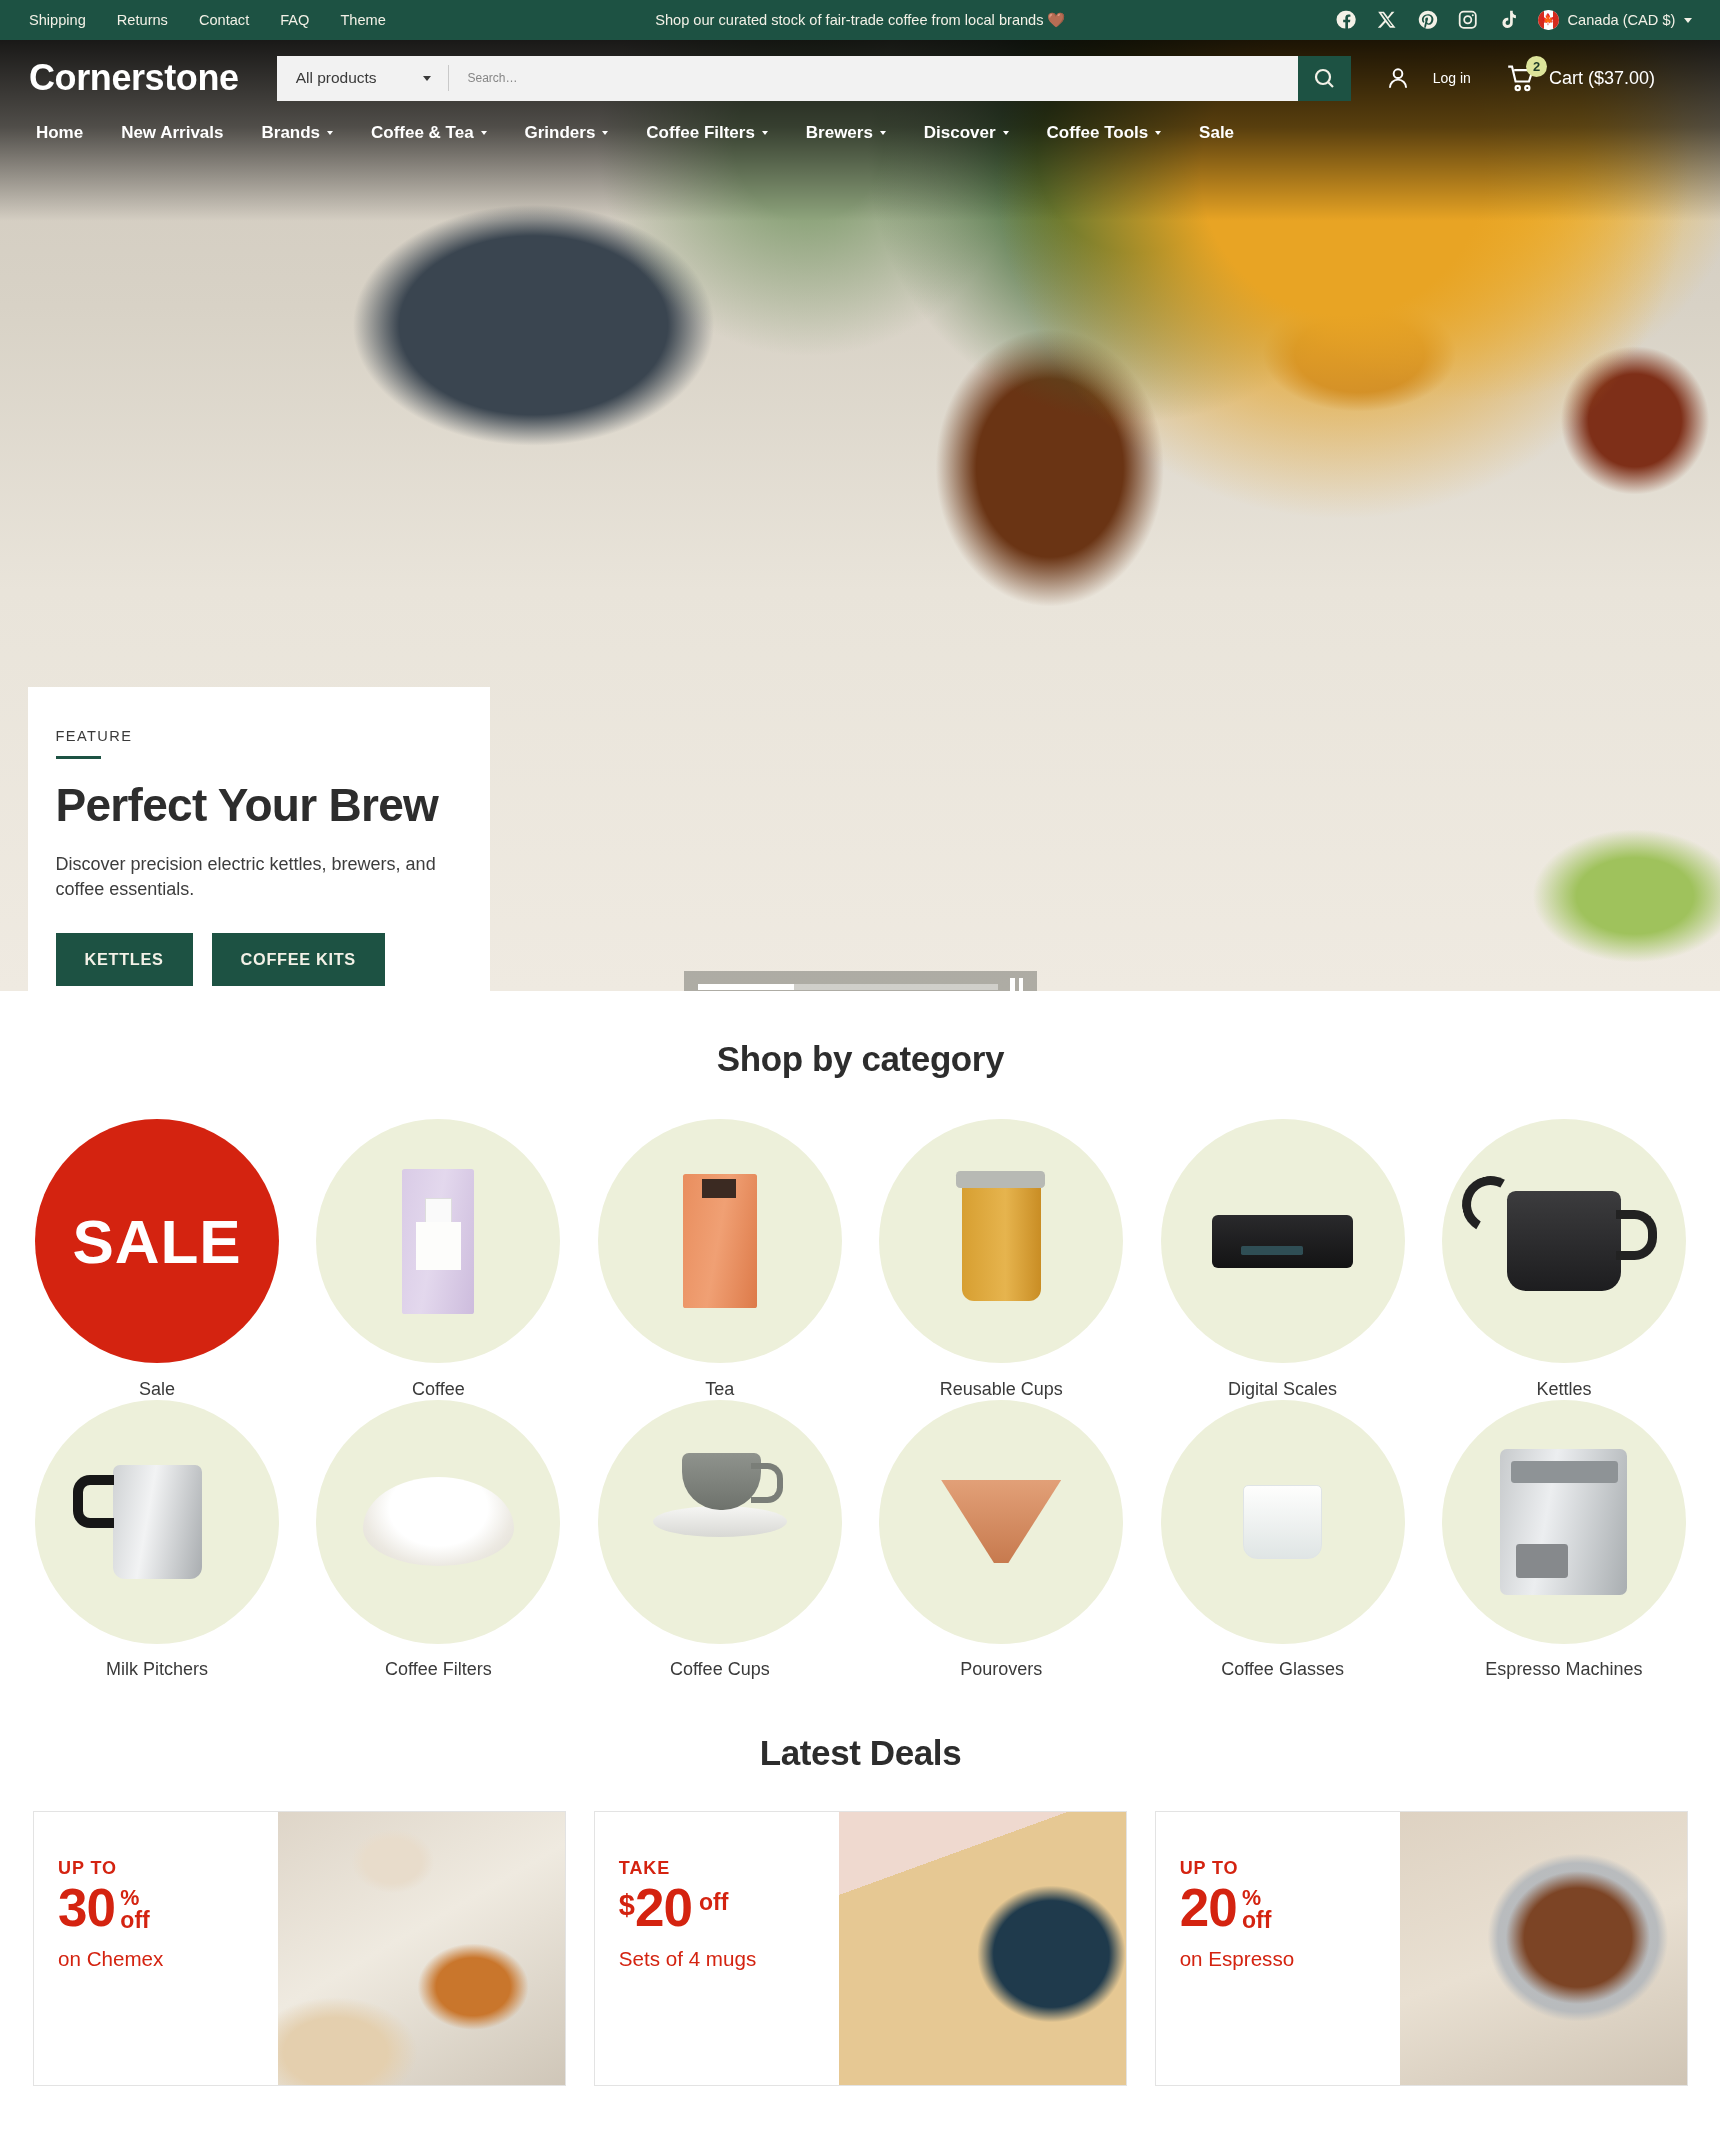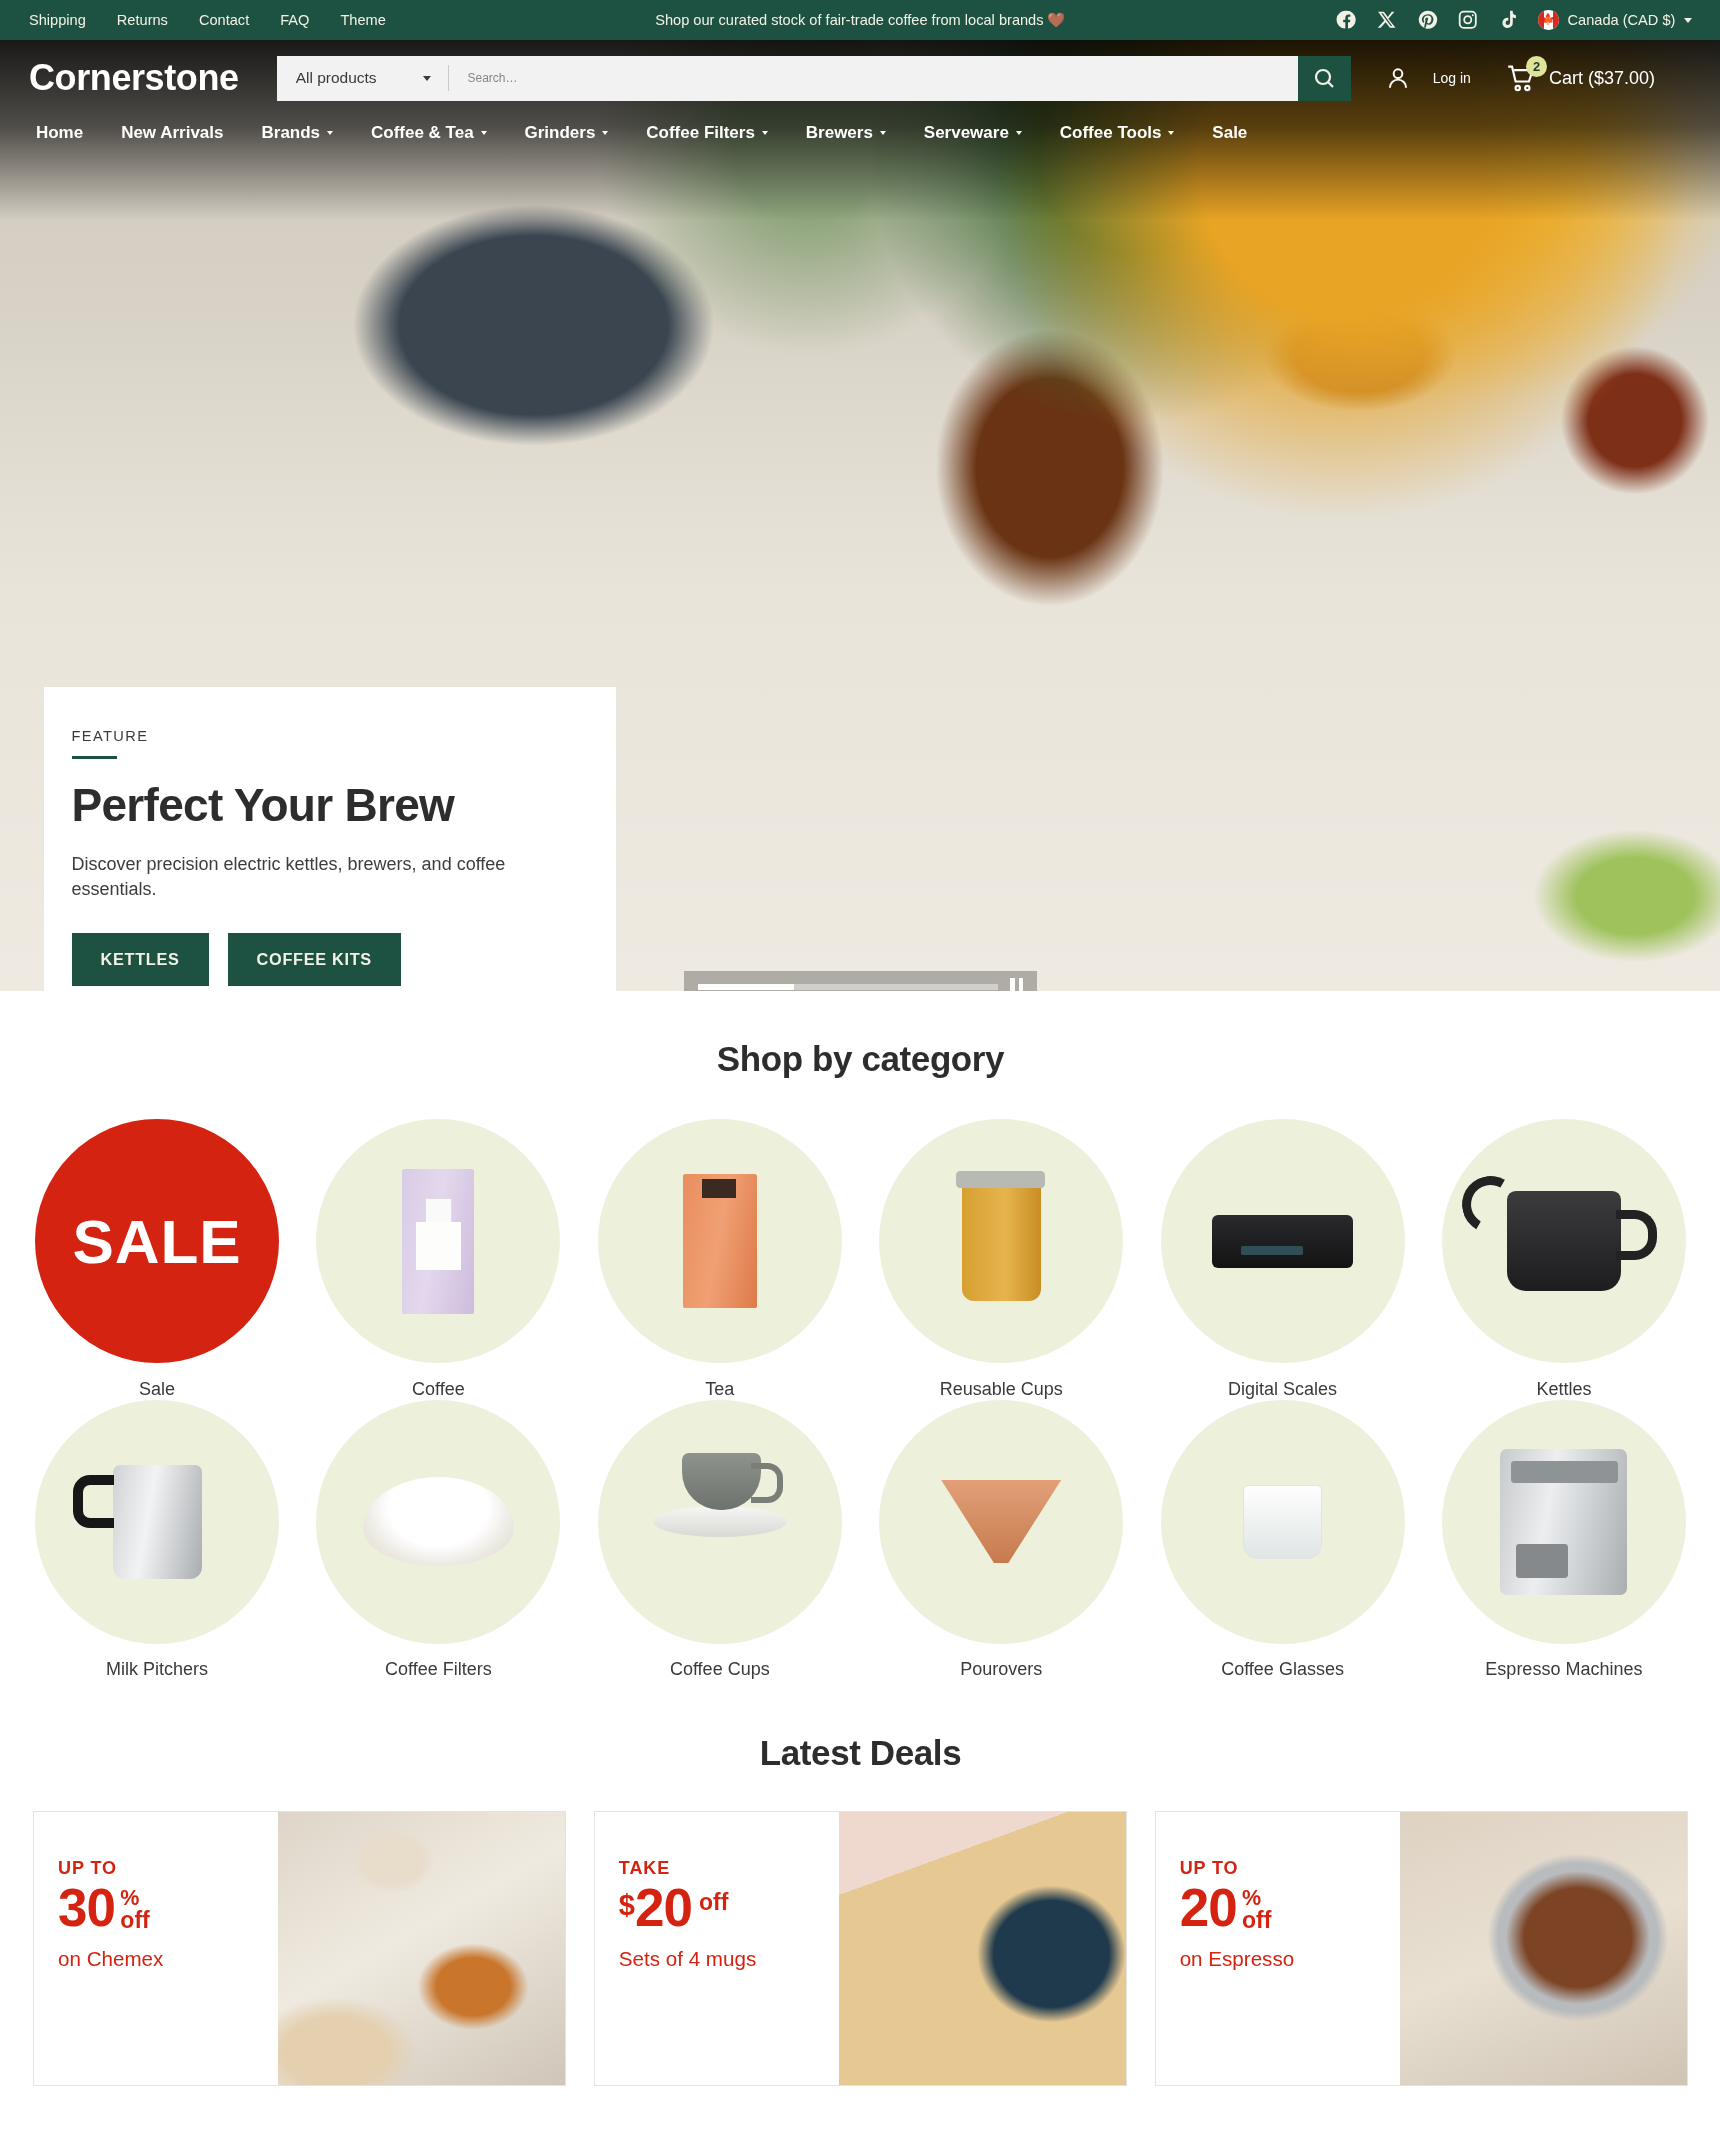--- a/index.html
+++ b/index.html
@@ -104,22 +104,22 @@
   }
   .nav a {
     color:#ffffff; text-decoration:none; font-size:17px; padding:0 19px;
     display:inline-flex; align-items:center; gap:6.9px; white-space:nowrap;
   }
   .nav a:first-child { padding-left:6.9px; }
   .nav .chev { border-top-color:#ffffff; border-left-width:3.4px; border-right-width:3.4px; border-top-width:4.3px; }
 
   
   .hero-card {
-    position:absolute; z-index:6; left:44px; top:647px;
-    width:572px; background:#ffffff; padding:41px 48px 46px 27.5px;
+    position:absolute; z-index:6; left:28px; top:647px;
+    width:462px; background:#ffffff; padding:41px 48px 46px 27.5px;
   }
   .eyebrow { font-size:14.6px; letter-spacing:1.4px; color:#3a3a3a; text-transform:uppercase; }
   .eyebrow-rule { width:45px; height:2.6px; background:#1d5243; margin:12px 0 22.4px 0; }
   .hero-title { font-size:46px; font-weight:700; color:#2d2d2d; letter-spacing:-0.7px; line-height:1.05; }
   .hero-sub { margin-top:22.4px; font-size:18px; color:#3d3d3d; line-height:1.4; }
   .hero-btns { display:flex; gap:19px; margin-top:31px; }
   .btn {
     background:#1d5243; color:#f3f1e7; border:0; cursor:pointer;
     font-size:16.3px; font-weight:700; letter-spacing:0.7px;
     padding:17px 29px; font-family:"Liberation Sans", sans-serif;
@@ -324,21 +324,21 @@
       </a>
     <a href="#">
         <span>Coffee Filters</span>
         <i class="chev"></i>
       </a>
     <a href="#">
         <span>Brewers</span>
         <i class="chev"></i>
       </a>
     <a href="#">
-        <span>Serveware</span>
+        <span>Discover</span>
         <i class="chev"></i>
       </a>
     <a href="#">
         <span>Coffee Tools</span>
         <i class="chev"></i>
       </a>
     <a href="#">
         <span>Sale</span>
       </a>
   </div>

